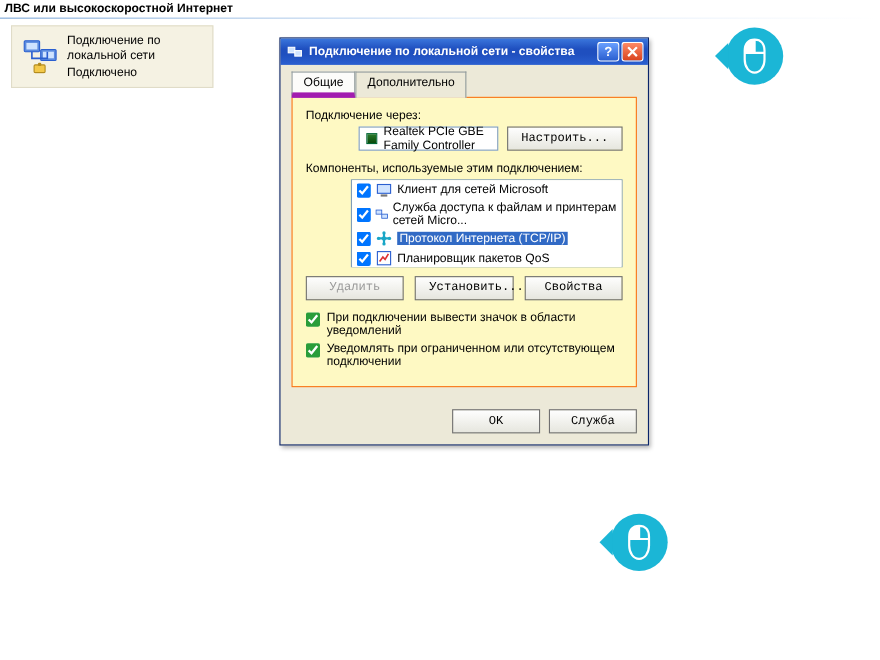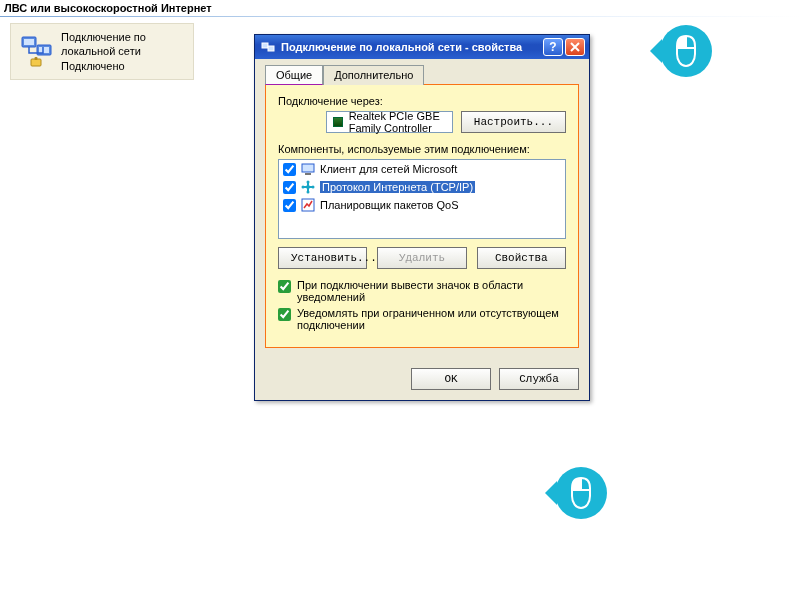--- a/index.html
+++ b/index.html
@@ -81,21 +81,21 @@
   .tabstrip { display:flex; margin-bottom: -1px; }
   .tab {
     padding: 3px 10px;
     background: #ece9d8;
     border: 1px solid #919b9c;
     border-bottom: none;
     font-size: 11px;
     cursor: pointer;
     position: relative;
   }
-  .tab.active { background: #fcfcfa; border-bottom: 1px solid #a21caf; z-index: 2; }
+  .tab.active { background: #fcfcfa; border-bottom: 5px solid #a21caf; z-index: 2; }
   .tabpanel {
     border: 1px solid #f97316;
     background: #fef9c3;
     padding: 10px 12px 12px;
   }
   .label { font-size: 11px; margin-bottom: 4px; }
   .adapter-row {
     display:flex; gap: 8px; align-items: center; margin-bottom: 10px; padding-left: 48px;
   }
   .adapter-box {
@@ -122,20 +122,21 @@
     min-width: 80px;
     height: 22px;
   }
   .xp-btn.disabled { color: #999; cursor: default; }
   .list-box {
     border: 1px solid #7f9db9;
     background: #fff;
     height: 80px;
     overflow: auto;
     margin-bottom: 8px;
+    margin-left: 41px;
   }
   .list-row {
     display:flex; align-items:center; gap:4px;
     padding: 1px 4px;
     font-size: 11px;
     cursor: pointer;
   }
   .list-row input[type=checkbox] { width:13px; height:13px; margin:0; }
   .list-row .row-icon { width:16px; height:16px; display:flex; align-items:center; justify-content:center; }
   .list-row.selected .row-label {
@@ -246,20 +247,30 @@
         <div class="list-row">
           <input type="checkbox" checked="" style="">
           <span class="row-icon">
             <svg viewBox="0 0 16 16">
                 <rect x="2" y="3" width="12" height="8" fill="#cfe3ff" stroke="#2a5fd0"></rect>
                 <rect x="5" y="12" width="6" height="2" fill="#777"></rect>
               </svg>
           </span>
           <span class="row-label">Клиент для сетей Microsoft</span>
         </div>
+        <div class="list-row">
+          <input type="checkbox" checked="" style="">
+          <span class="row-icon">
+            <svg viewBox="0 0 16 16">
+                <rect x="1" y="3" width="7" height="5" fill="#cfe3ff" stroke="#2a5fd0"></rect>
+                <rect x="8" y="8" width="7" height="5" fill="#cfe3ff" stroke="#2a5fd0"></rect>
+              </svg>
+          </span>
+          <span class="row-label">Служба доступа к файлам и принтерам сетей Micro...</span>
+        </div>
         <div class="list-row selected">
           <input type="checkbox" checked="" style="">
           <span class="row-icon">
             <svg viewBox="0 0 16 16">
                 <path d="M3 8 h4 M9 8 h4 M8 3 v4 M8 9 v4" stroke="#19a6c6" stroke-width="2"></path>
                 <circle cx="8" cy="8" r="2" fill="#19a6c6"></circle>
                 <circle cx="3" cy="8" r="1.5" fill="#19a6c6"></circle>
                 <circle cx="13" cy="8" r="1.5" fill="#19a6c6"></circle>
                 <circle cx="8" cy="3" r="1.5" fill="#19a6c6"></circle>
                 <circle cx="8" cy="13" r="1.5" fill="#19a6c6"></circle>
@@ -273,22 +284,22 @@
             <svg viewBox="0 0 16 16">
                 <rect x="2" y="2" width="12" height="12" fill="#fff" stroke="#2a5fd0"></rect>
                 <path d="M4 11 L7 7 L9 9 L12 4" stroke="#d33" fill="none" stroke-width="1.5"></path>
               </svg>
           </span>
           <span class="row-label">Планировщик пакетов QoS</span>
         </div>
       </div>
 
       <div class="btn-row">
+        <button class="xp-btn disabled">Удалить</button>
         <button class="xp-btn">Установить...</button>
-        <button class="xp-btn disabled">Удалить</button>
         <button class="xp-btn">Свойства</button>
       </div>
 
 
       <label class="check-row">
         <input type="checkbox" checked="" style="">
         <span>При подключении вывести значок в области уведомлений</span>
       </label>
       <label class="check-row">
         <input type="checkbox" checked="" style="">

